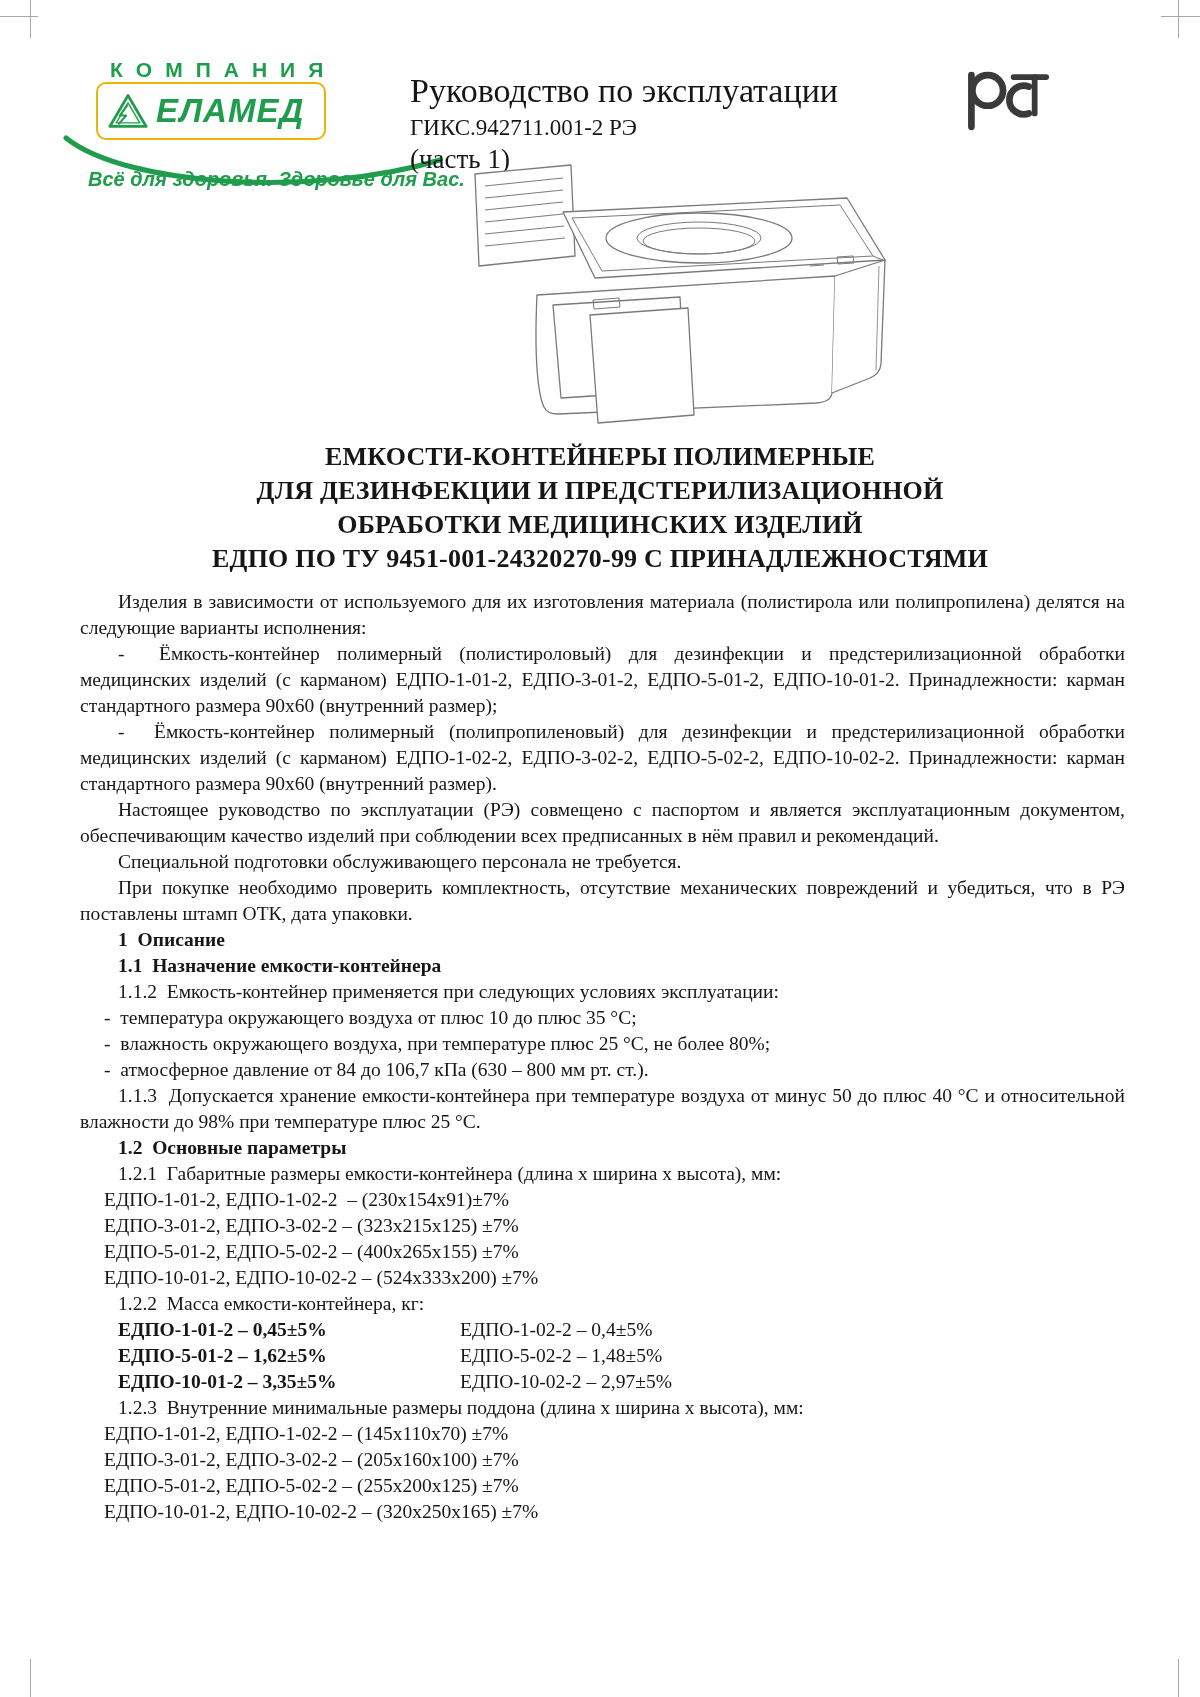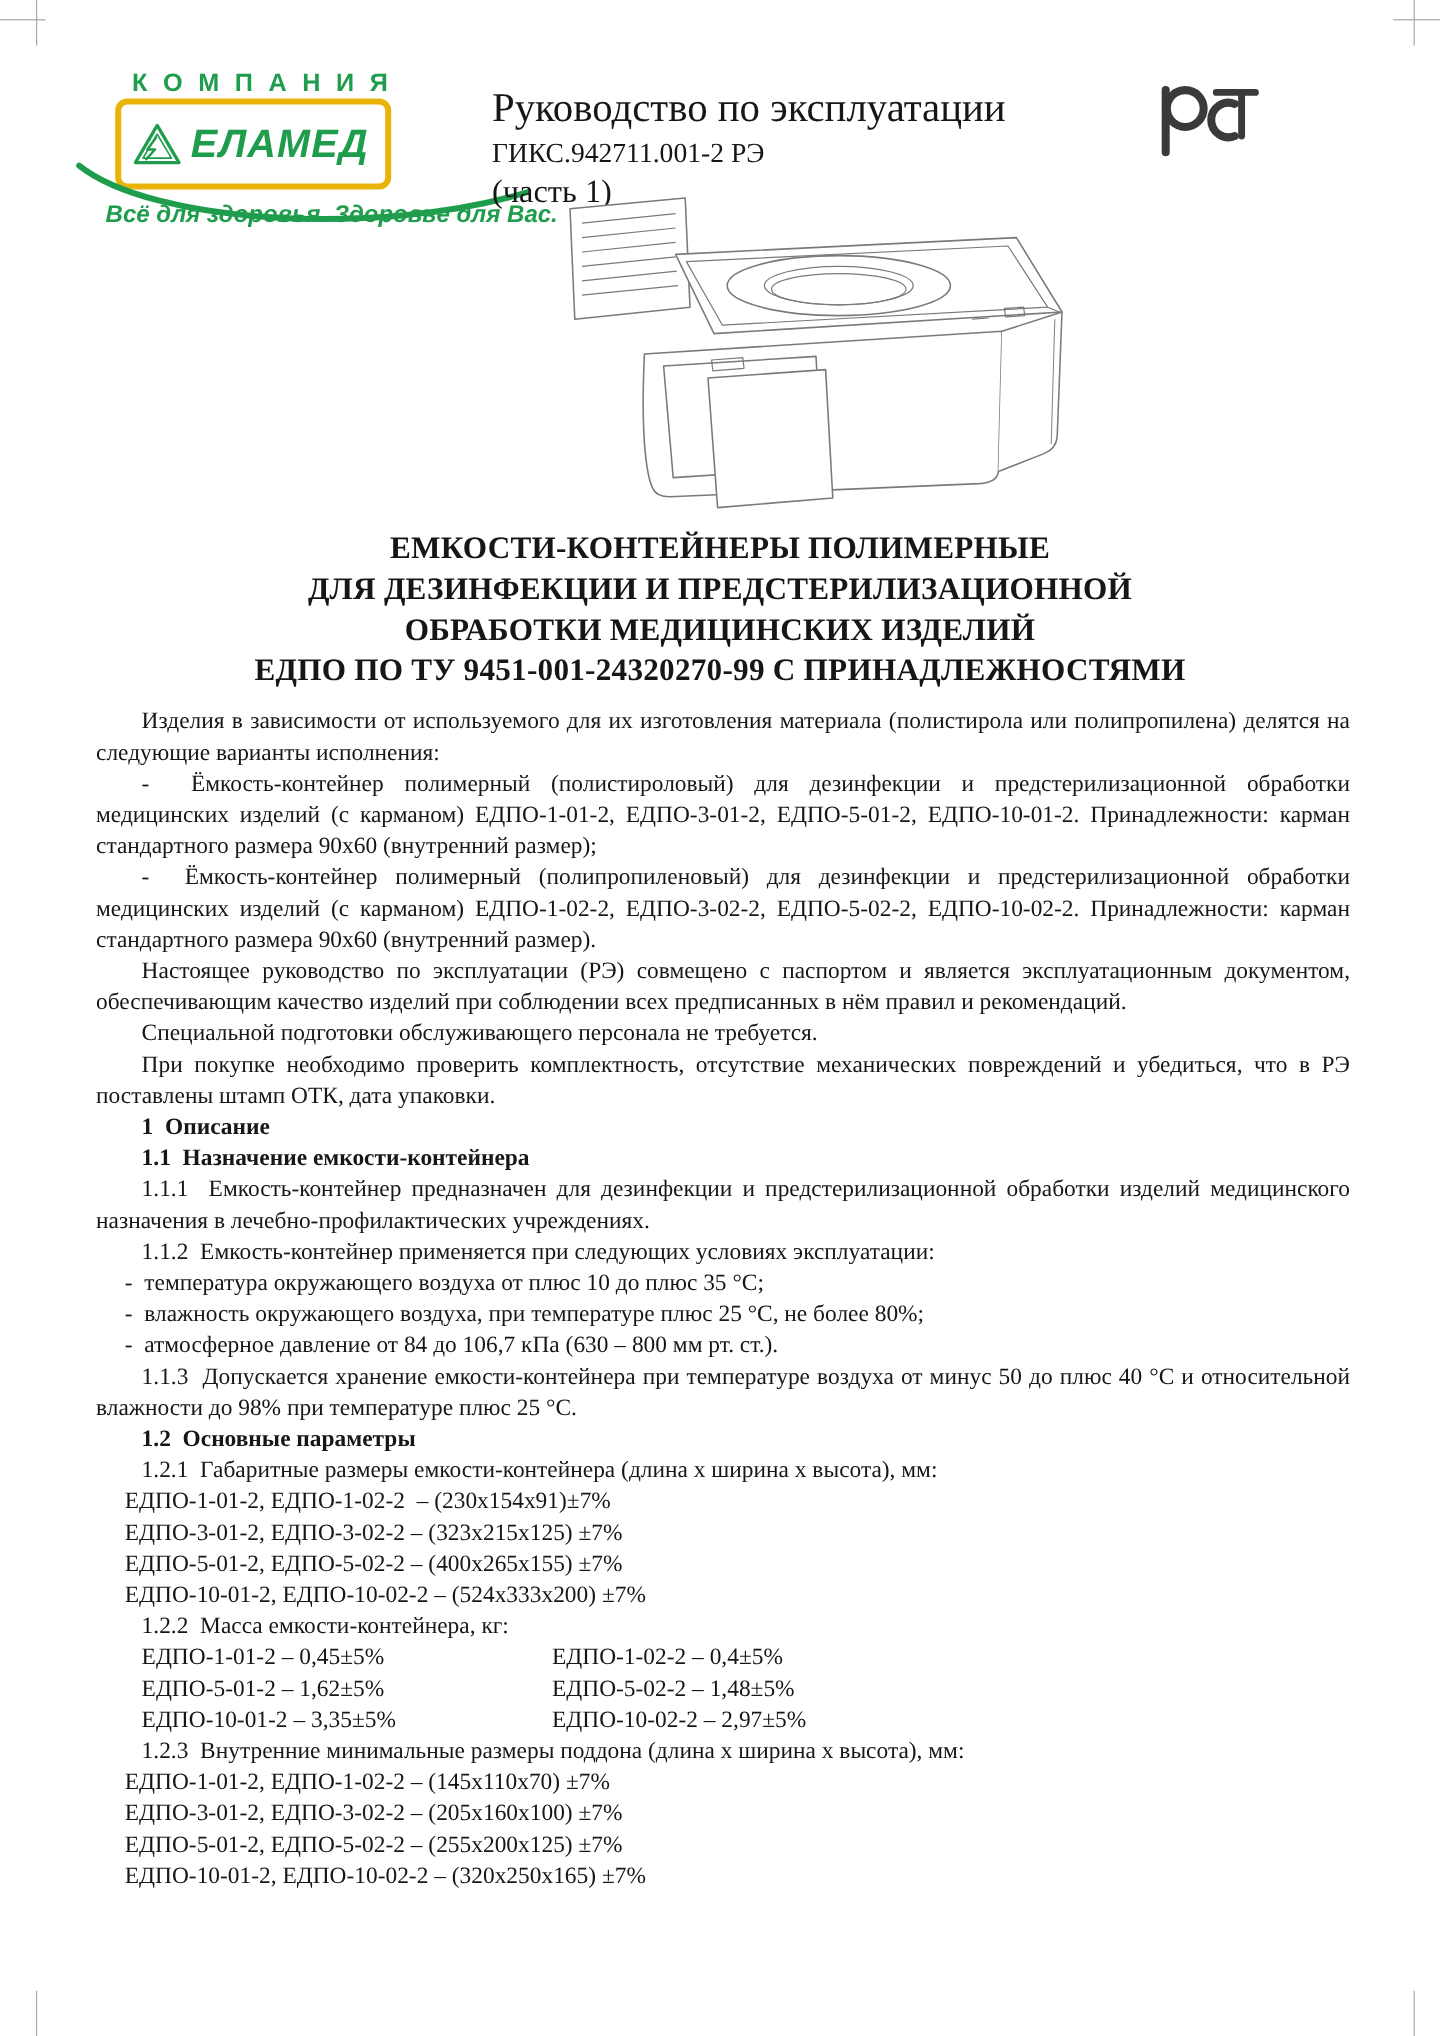--- a/index.html
+++ b/index.html
@@ -14,22 +14,22 @@
   
   .header { position:relative; height:438px; }
 
   .logo-block { position:absolute; left:88px; top:58px; width:360px; height:160px; }
   .company-word {
     position:absolute; left:22px; top:0;
     font-family:"Liberation Sans", sans-serif; font-weight:bold;
     font-size:21px; letter-spacing:13px; color:#1f9d4d;
   }
   .logo-box {
-    position:absolute; left:8px; top:24px; width:230px; height:76px;
-    border:5px solid #eab308; border-radius:10px; background:#fff;
+    position:absolute; left:8px; top:24px; width:230px; height:58px;
+    border:2px solid #eab308; border-radius:10px; background:#fff;
     display:flex; align-items:center; gap:8px; padding:20px 10px;
   }
   .brand {
     font-family:"Liberation Sans", sans-serif; font-weight:bold; font-style:italic;
     font-size:33px; color:#1f9d4d; letter-spacing:1px; white-space:nowrap;
   }
   .swoosh { position:absolute; left:-26px; top:74px; width:386px; height:70px; }
   .tagline {
     position:absolute; left:0; top:110px; width:380px;
     font-family:"Liberation Sans", sans-serif; font-style:italic; font-weight:bold;
@@ -53,21 +53,21 @@
 
   
   .content {
     margin-top:13px; padding:0 75px 0 80px;
     font-size:19.5px; line-height:26px;
   }
   .p   { text-align:justify; text-indent:38px; }
   .ind { margin-left:24px; }
   .b   { font-weight:bold; }
   .mass-row { display:flex; margin-left:38px; }
-  .mass-c1  { width:342px; }
+  .mass-c1  { width:342px;font-weight:bold; }
 </style>
 </head>
 <body>
 
 <div class="cropmark" style="left:30px; top:0; width:1px; height:38px;"></div>
 <div class="cropmark" style="left:0; top:16px; width:38px; height:1px;"></div>
 <div class="cropmark" style="left:1178px; top:0; width:1px; height:38px;"></div>
 <div class="cropmark" style="left:1161px; top:16px; width:39px; height:1px;"></div>
 <div class="cropmark" style="left:30px; bottom:0; width:1px; height:38px;"></div>
 <div class="cropmark" style="left:1178px; bottom:0; width:1px; height:38px;"></div>
@@ -147,21 +147,20 @@
 <div class="content">
   <p class="p">Изделия в зависимости от используемого для их изготовления материала (полистирола или полипропилена) делятся на следующие варианты исполнения:</p>
   <p class="p">-&nbsp; Ёмкость-контейнер полимерный (полистироловый) для дезинфекции и предстерилизационной обработки медицинских изделий (с карманом) ЕДПО-1-01-2, ЕДПО-3-01-2, ЕДПО-5-01-2, ЕДПО-10-01-2. Принадлежности: карман стандартного размера 90х60 (внутренний размер);</p>
   <p class="p">-&nbsp; Ёмкость-контейнер полимерный (полипропиленовый) для дезинфекции и предстерилизационной обработки медицинских изделий (с карманом) ЕДПО-1-02-2, ЕДПО-3-02-2, ЕДПО-5-02-2, ЕДПО-10-02-2. Принадлежности: карман стандартного размера 90х60 (внутренний размер).</p>
   <p class="p">Настоящее руководство по эксплуатации (РЭ) совмещено с паспортом и является эксплуатационным документом, обеспечивающим качество изделий при соблюдении всех предписанных в нём правил и рекомендаций.</p>
   <p class="p">Специальной подготовки обслуживающего персонала не требуется.</p>
   <p class="p">При покупке необходимо проверить комплектность, отсутствие механических повреждений и убедиться, что в РЭ поставлены штамп ОТК, дата упаковки.</p>
 
   <p class="p b">1&nbsp; Описание</p>
   <p class="p b">1.1&nbsp; Назначение емкости-контейнера</p>
-  <p class="p">1.1.1&nbsp; Емкость-контейнер предназначен для дезинфекции и предстерилизационной обработки изделий медицинского назначения в лечебно-профилактических учреждениях.</p>
   <p class="p">1.1.2&nbsp; Емкость-контейнер применяется при следующих условиях эксплуатации:</p>
   <p class="ind">-&nbsp; температура окружающего воздуха от плюс 10 до плюс 35 °С;</p>
   <p class="ind">-&nbsp; влажность окружающего воздуха, при температуре плюс 25 °С, не более 80%;</p>
   <p class="ind">-&nbsp; атмосферное давление от 84 до 106,7 кПа (630 – 800 мм рт. ст.).</p>
   <p class="p">1.1.3&nbsp; Допускается хранение емкости-контейнера при температуре воздуха от минус 50 до плюс 40 °С и относительной влажности до 98% при температуре плюс 25 °С.</p>
 
   <p class="p b">1.2&nbsp; Основные параметры</p>
   <p class="p">1.2.1&nbsp; Габаритные размеры емкости-контейнера (длина х ширина х высота), мм:</p>
   <p class="ind">ЕДПО-1-01-2, ЕДПО-1-02-2 &nbsp;– (230х154х91)±7%</p>
   <p class="ind">ЕДПО-3-01-2, ЕДПО-3-02-2 – (323х215х125) ±7%</p>

